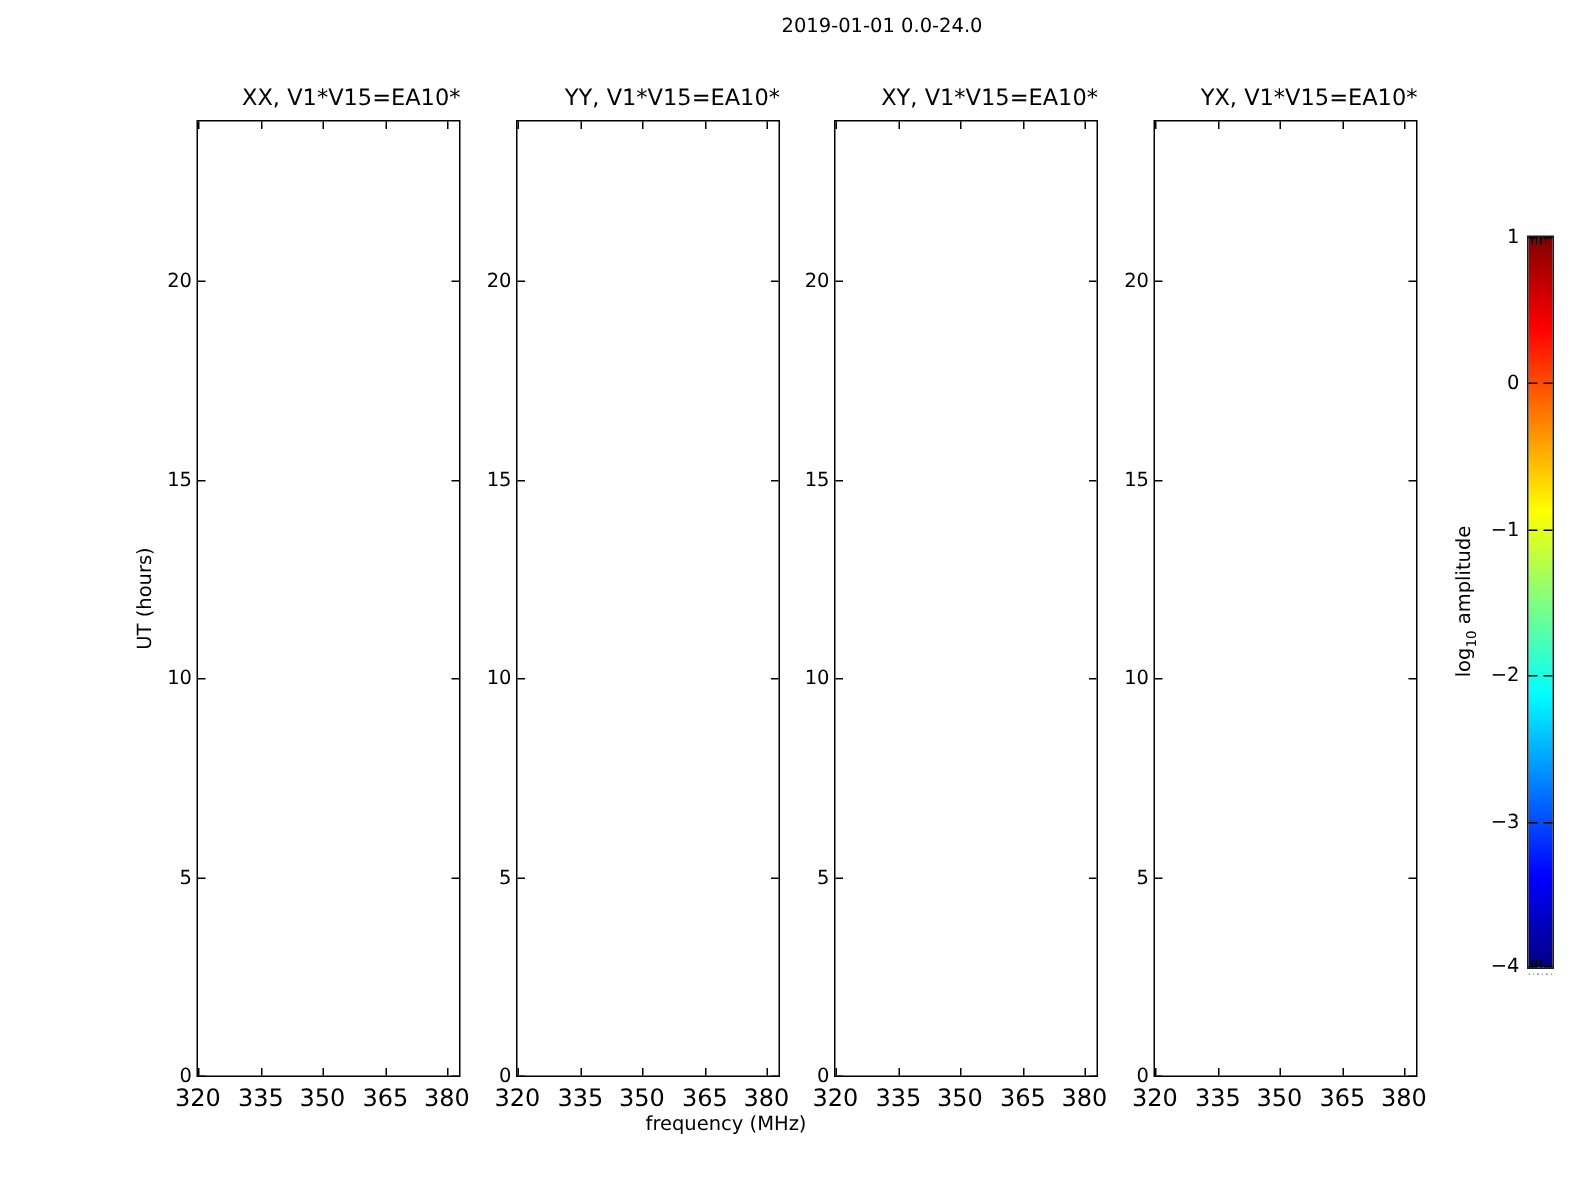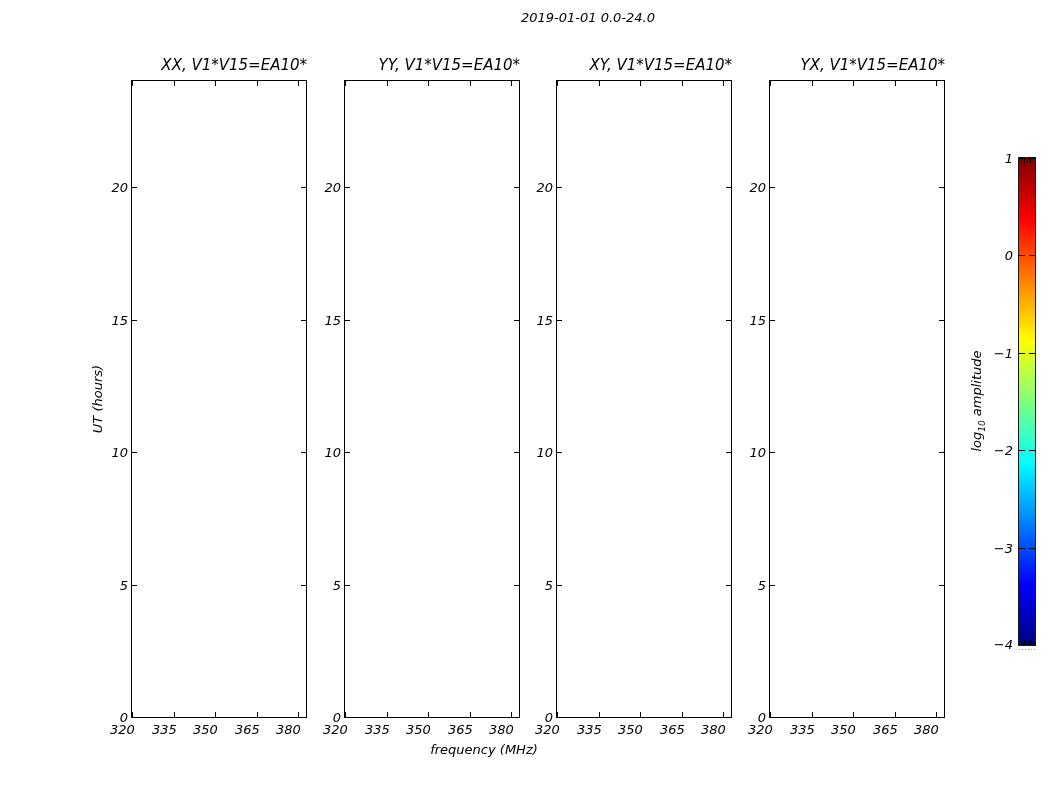--- a/index.html
+++ b/index.html
@@ -3,21 +3,21 @@
 <meta charset="utf-8">
 <style>
   html, body {
     margin: 0; padding: 0;
     width: 1050px; height: 800px;
     background: #ffffff;
     overflow: hidden;
     font-family: "DejaVu Sans", "Liberation Sans", sans-serif;
     color: #000000;
   }
-  .fig { position: absolute; left: 0; top: 0; width: 1050px; height: 800px; font-style: italic; }
+  .fig { position: absolute; left: 0; top: 0; width: 1050px; height: 800px; }
 
   .suptitle {
     position: absolute; top: 10px; left: 588px;
     transform: translateX(-50%);
     font-size: 13px; white-space: nowrap;
   }
 
   .panel { position: absolute; top: 56px; width: 176px; }
   .panel.p0 { left: 131px; }
   .panel.p1 { left: 344px; }
@@ -31,22 +31,22 @@
 
   .pbox {
     position: absolute; top: 24px; left: 0;
     width: 176px; height: 638px;
     border: 1px solid #000; box-sizing: border-box;
     background: #ffffff;
   }
 
   .tickmark { position: absolute; background: #000; }
   .xticklabel {
-    position: absolute; width: 44px; 
-    font-size: 13px; white-space: nowrap;
+    position: absolute; width: 44px; text-align: center;
+    font-size: 16px; white-space: nowrap;
   }
   .yticklabel {
     position: absolute; width: 44px; text-align: right;
     font-size: 13px; white-space: nowrap;
   }
 
   .ylabel {
     position: absolute; left: 97px; top: 399px;
     transform: translate(-50%, -50%) rotate(-90deg);
     font-size: 13px; white-space: nowrap;

